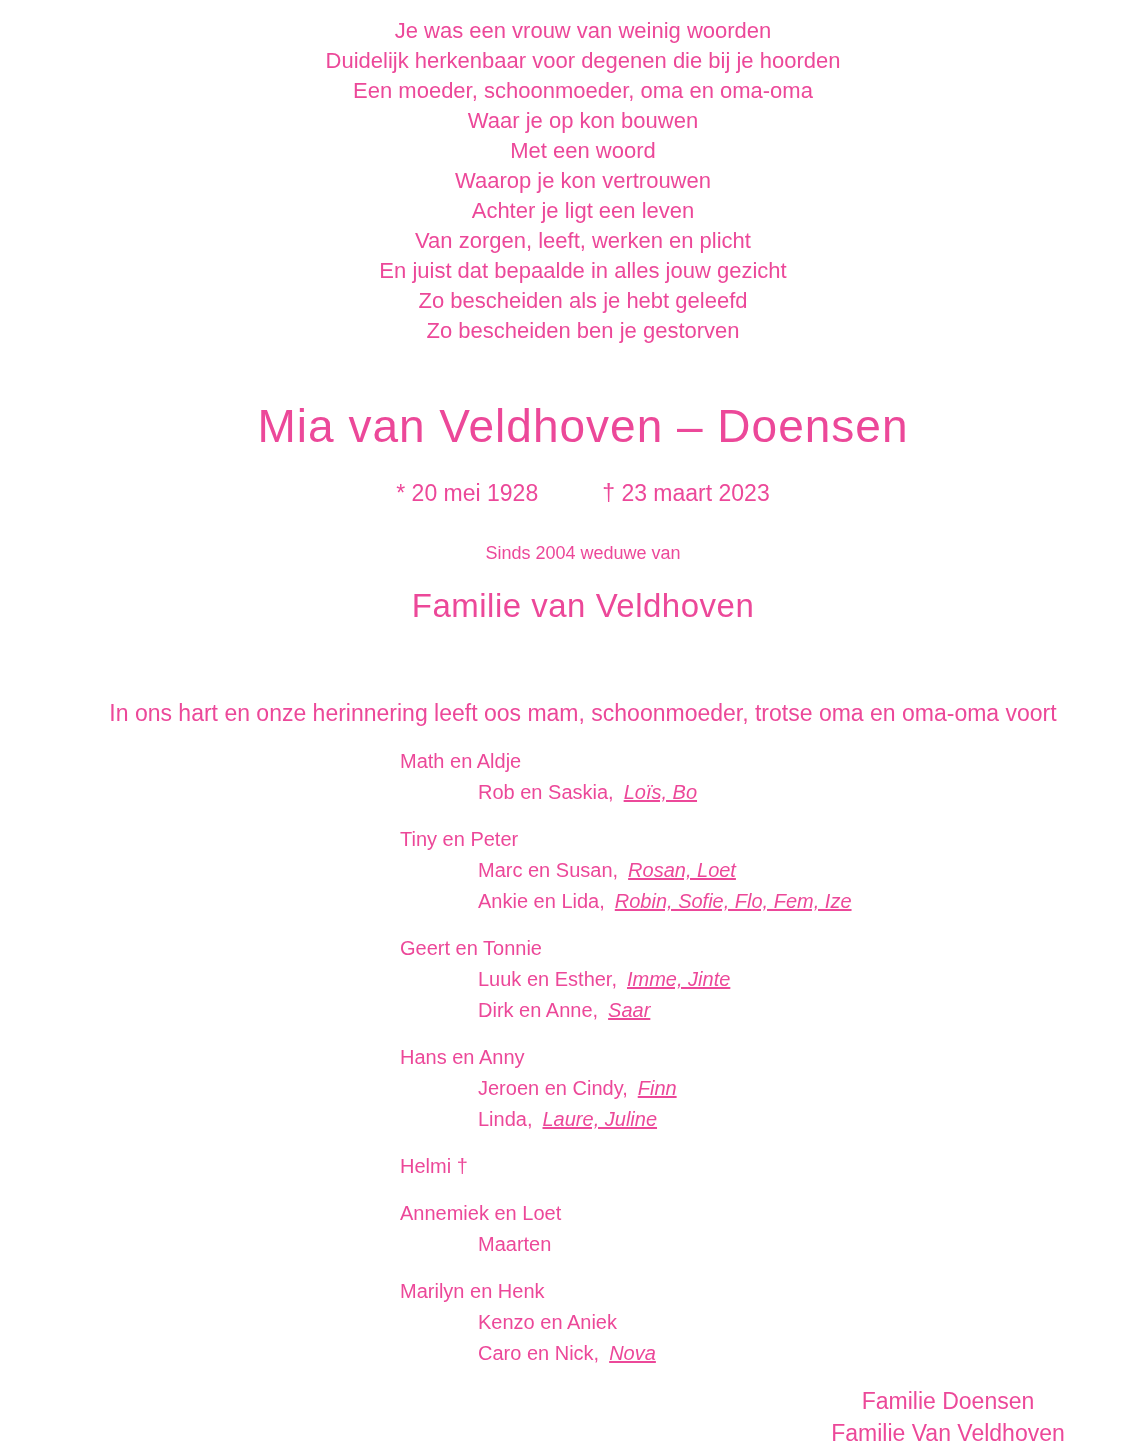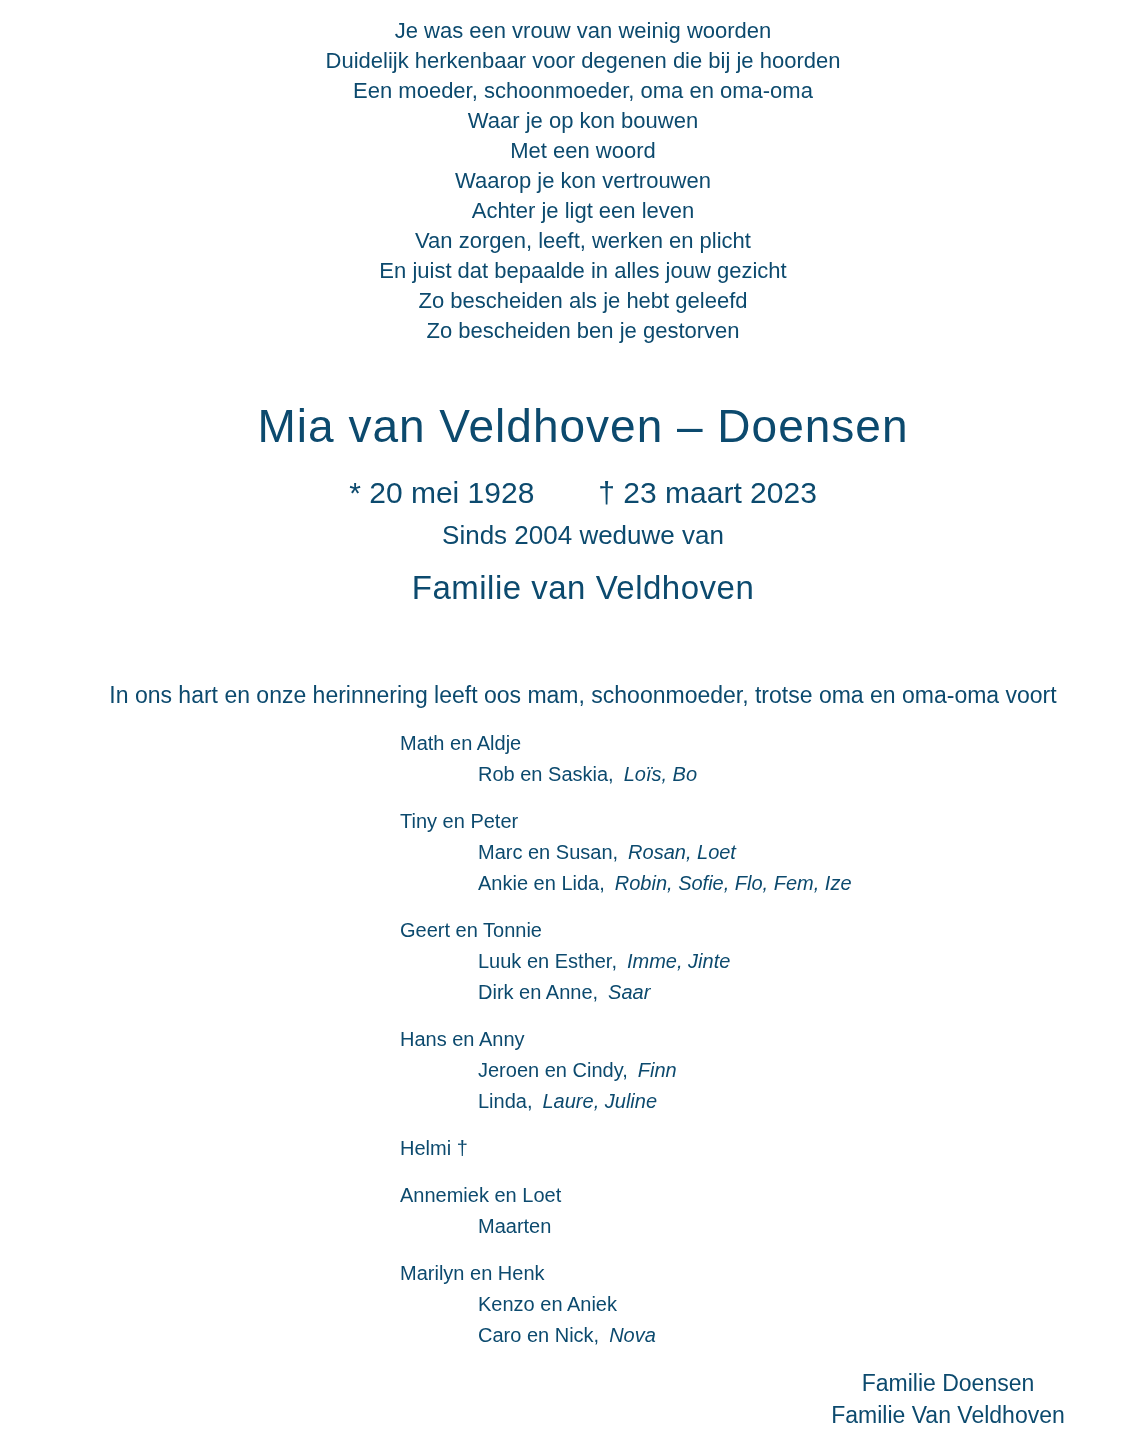--- a/index.html
+++ b/index.html
@@ -5,21 +5,21 @@
   html, body {
     margin: 0;
     padding: 0;
     background: #ffffff;
   }
   .page {
     position: relative;
     width: 1118px;
     height: 1448px;
     background: #ffffff;
-    color: #0c4a6e;
+    color: #ec4899;
     font-family: "Liberation Sans", sans-serif;
     font-weight: 300;
     overflow: hidden;
   }
   .center-col {
     text-align: center;
     padding-top: 16px;
     padding-left: 48px; 
   }
   .poem-line {
@@ -29,29 +29,29 @@
   }
   .deceased-name {
     font-size: 46px;
     font-weight: 300;
     margin: 52px 0 0 0;
     line-height: 56px;
     letter-spacing: 1px;
   }
   .dates {
     margin-top: 24px;
-    font-size: 30px;
+    font-size: 23px;
     line-height: 30px;
     display: flex;
     justify-content: center;
     gap: 64px;
   }
   .widow-line {
-    margin-top: 12px;
-    font-size: 26px;
+    margin-top: 30px;
+    font-size: 18px;
     line-height: 30px;
   }
   .spouse-name {
     margin-top: 16px;
     font-size: 33px;
     line-height: 44px;
     letter-spacing: 0.5px;
   }
   .intro {
     margin-top: 70px;
@@ -69,20 +69,21 @@
   .family-group {
     margin-bottom: 16px;
   }
   .child-line {
     margin-left: 78px;
     white-space: nowrap;
   }
   .gc {
     font-style: italic;
     margin-left: 10px;
+    text-decoration: underline;
   }
   .signature {
     margin-top: 4px;
     margin-left: 778px;
     font-size: 23px;
     line-height: 32px;
     text-align: center;
   }
 </style>
 </head>

